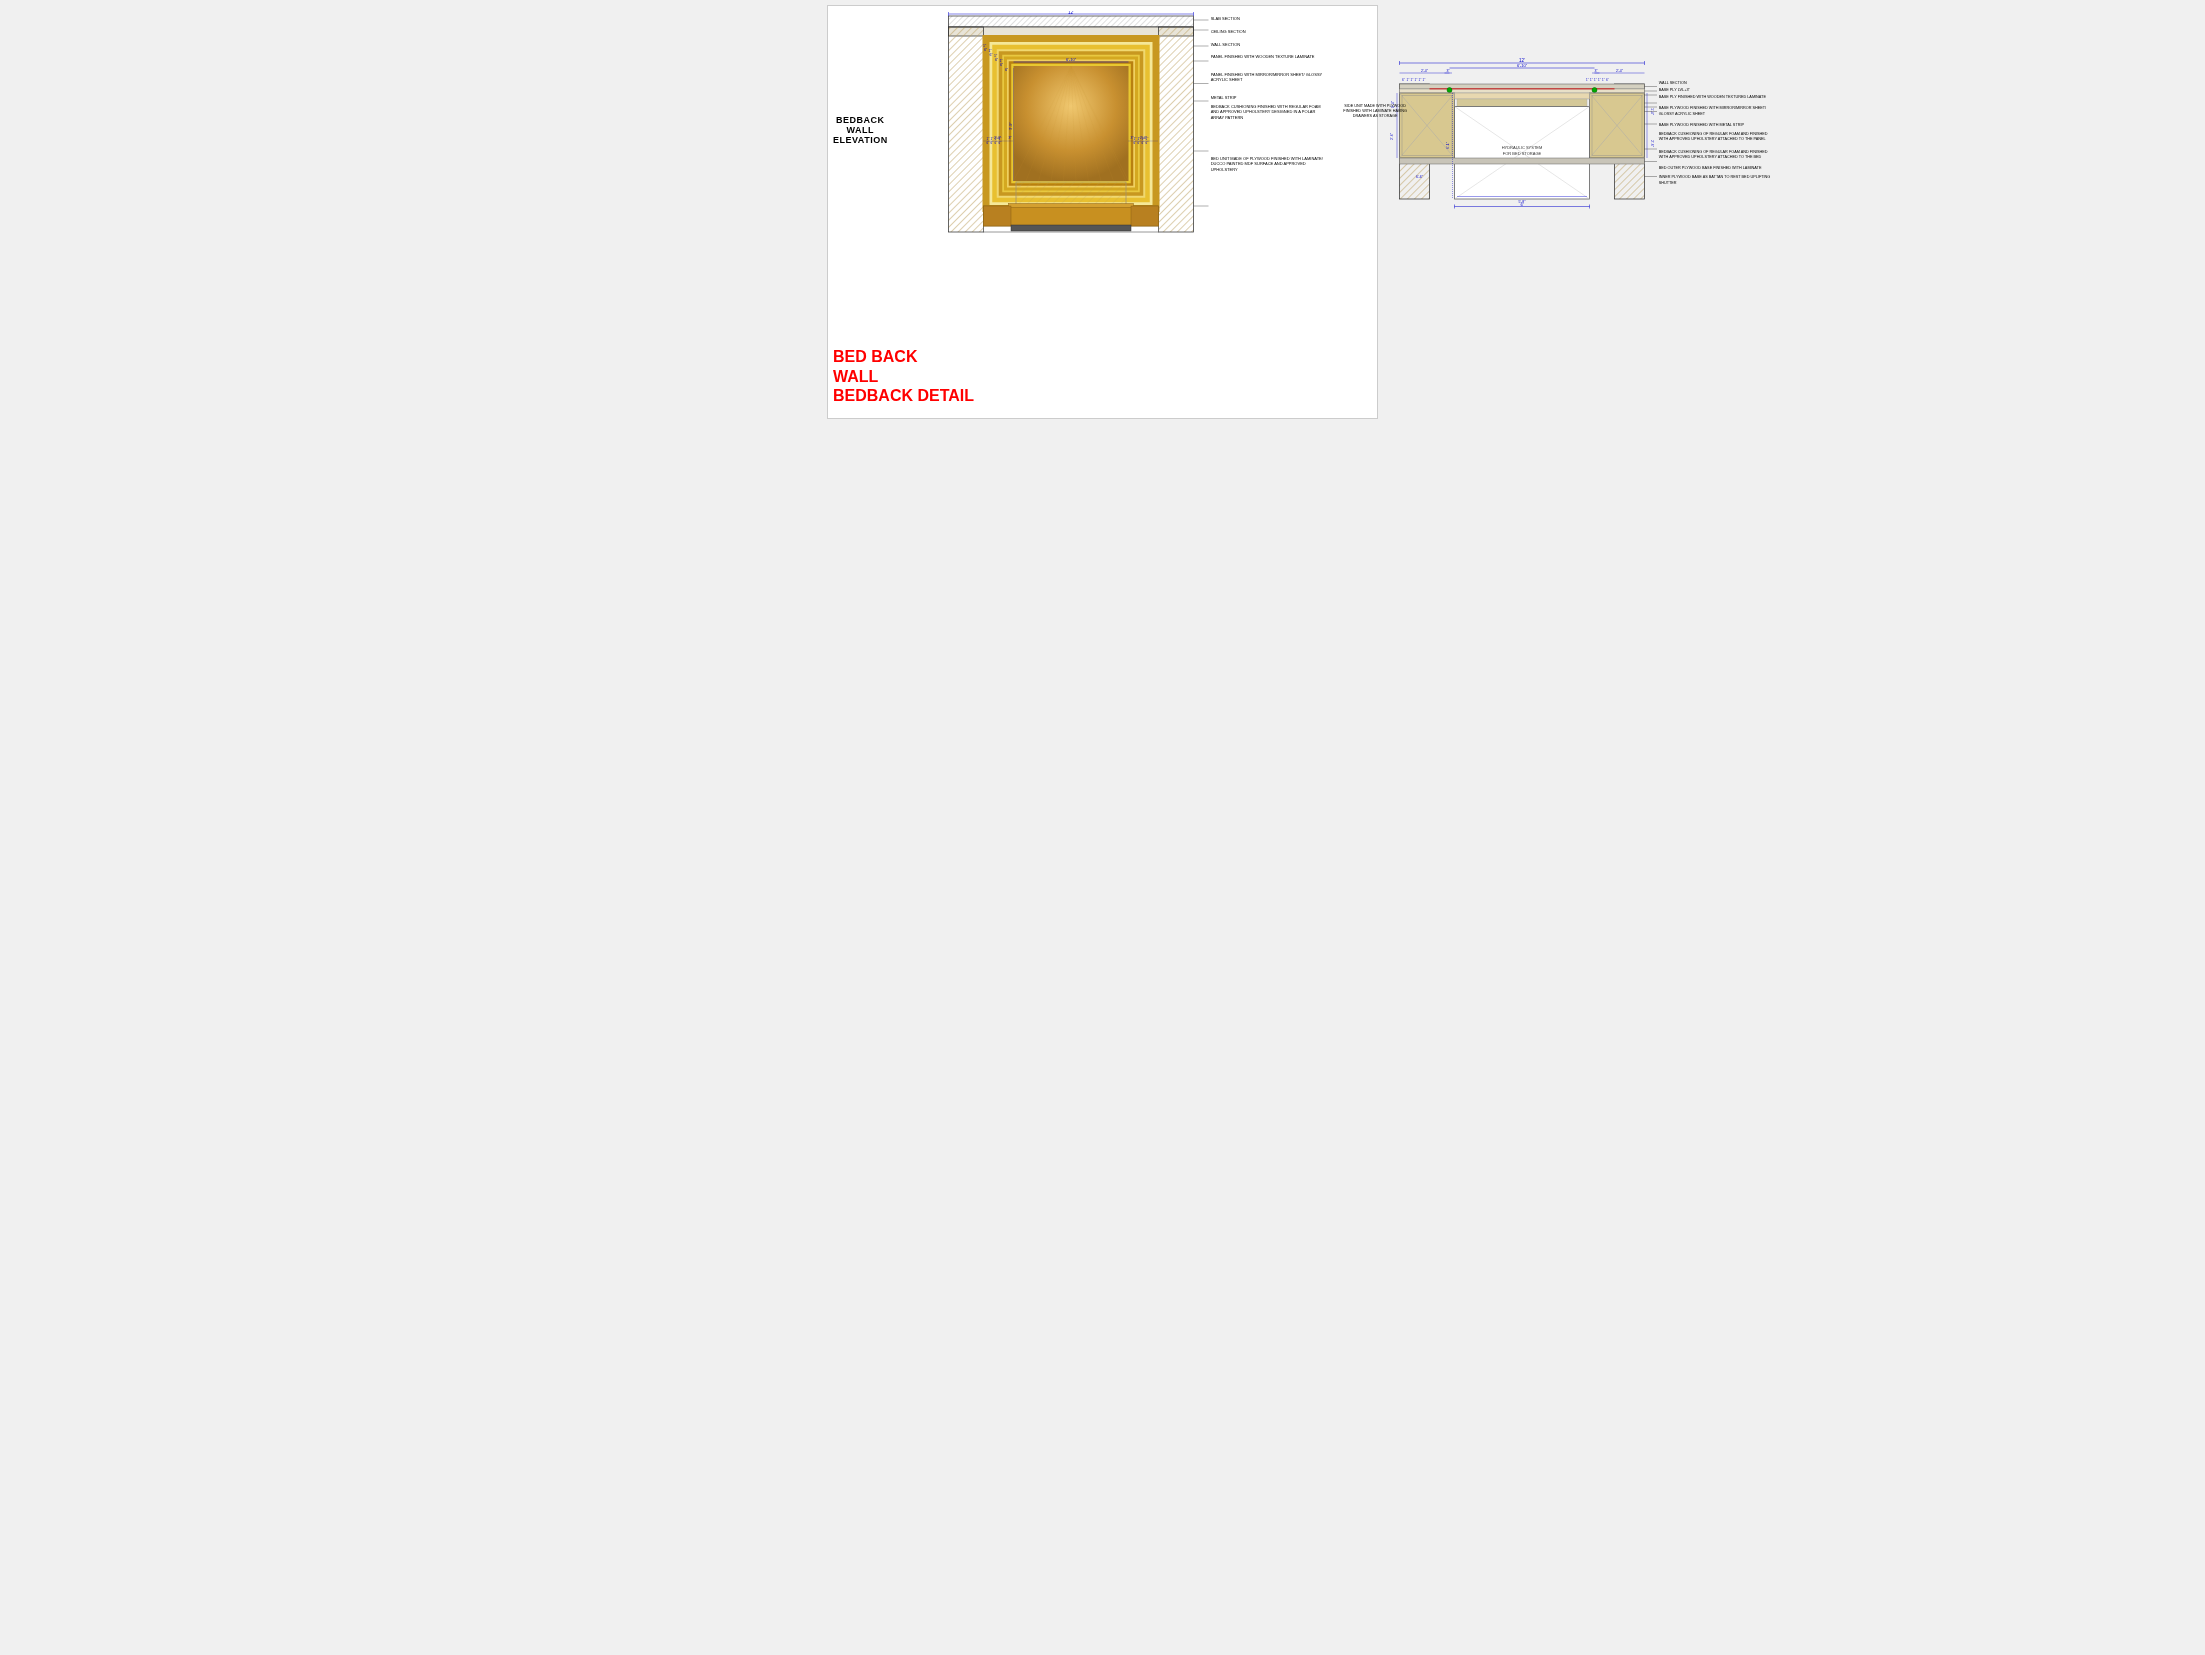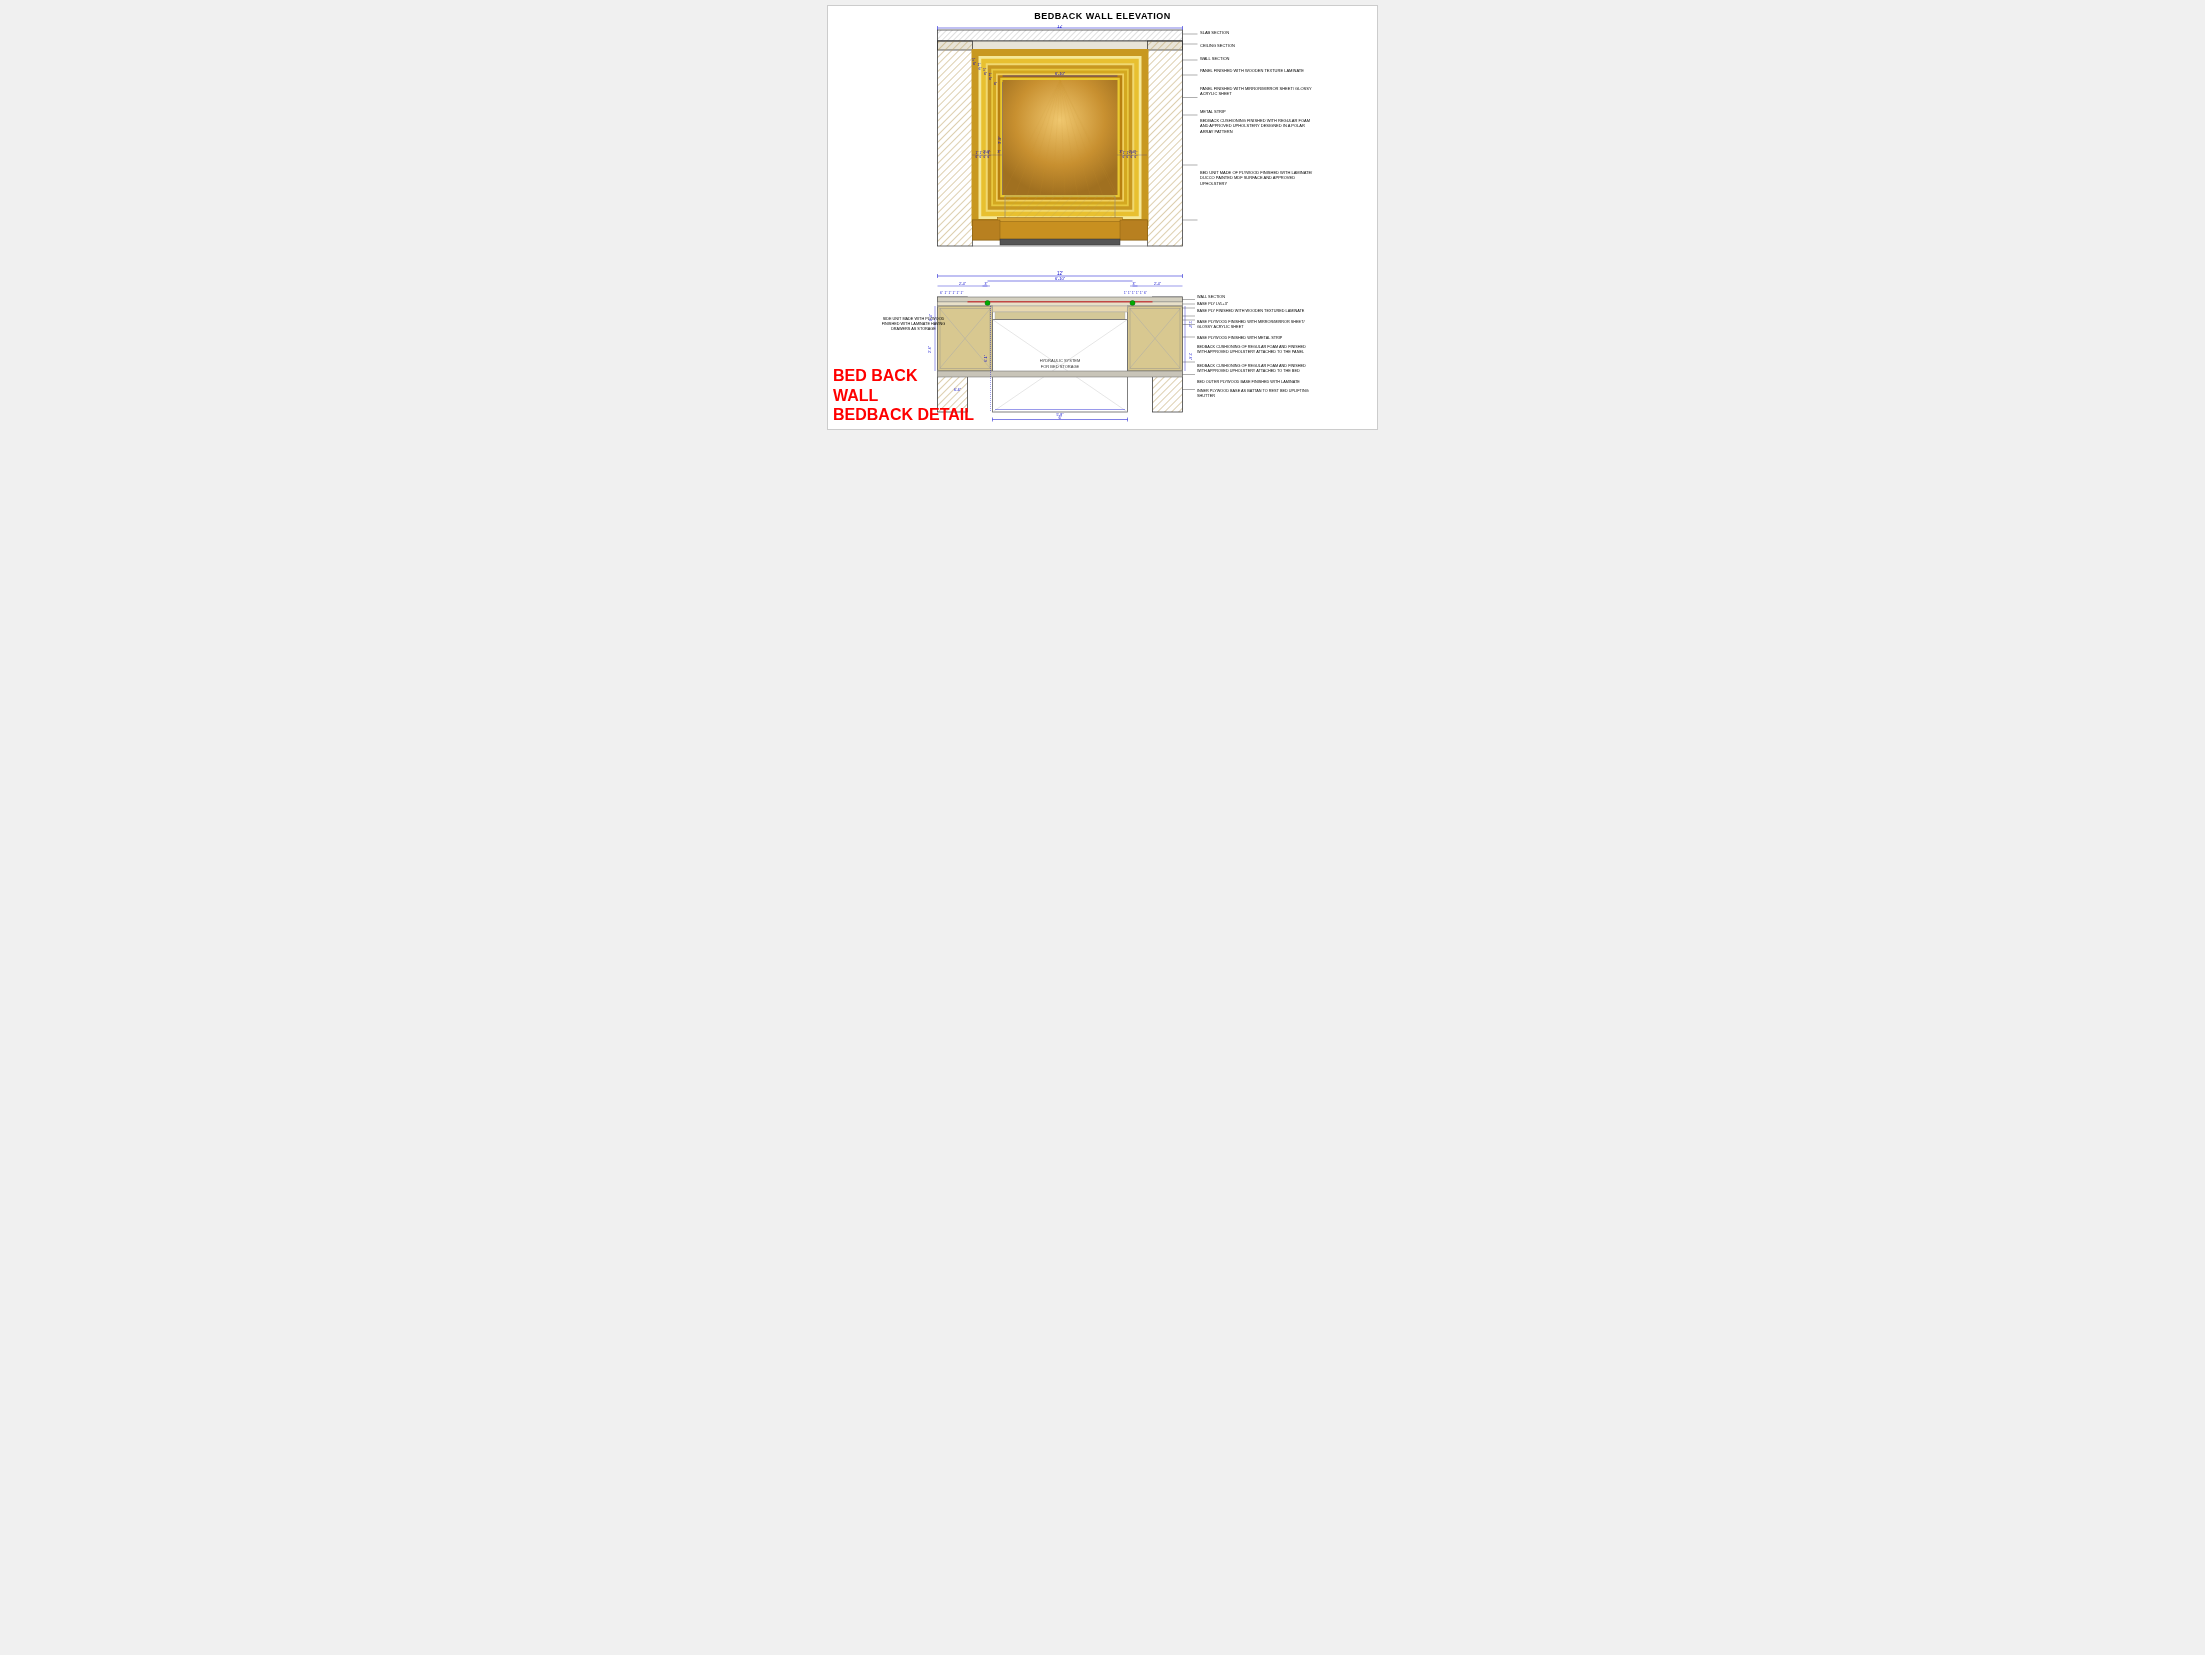--- a/index.html
+++ b/index.html
@@ -24,32 +24,32 @@
       text-align: center;
       font-size: 9px;
       font-weight: bold;
       margin-bottom: 4px;
       letter-spacing: 0.5px;
     }
 
     
     .bottom-title {
       position: absolute;
-      bottom: 5px;
+      bottom: 13px;
       left: 5px;
       color: red;
       font-size: 16px;
       font-weight: bold;
       line-height: 1.2;
     }
 
     
     .full-layout {
       display: flex;
-      flex-direction: column;
+      flex-direction: row;
       align-items: center;
       position: relative;
       width: 100%;
     }
   </style>
 </head>
 <body>
 
 <div class="page">
   <div class="full-layout">

